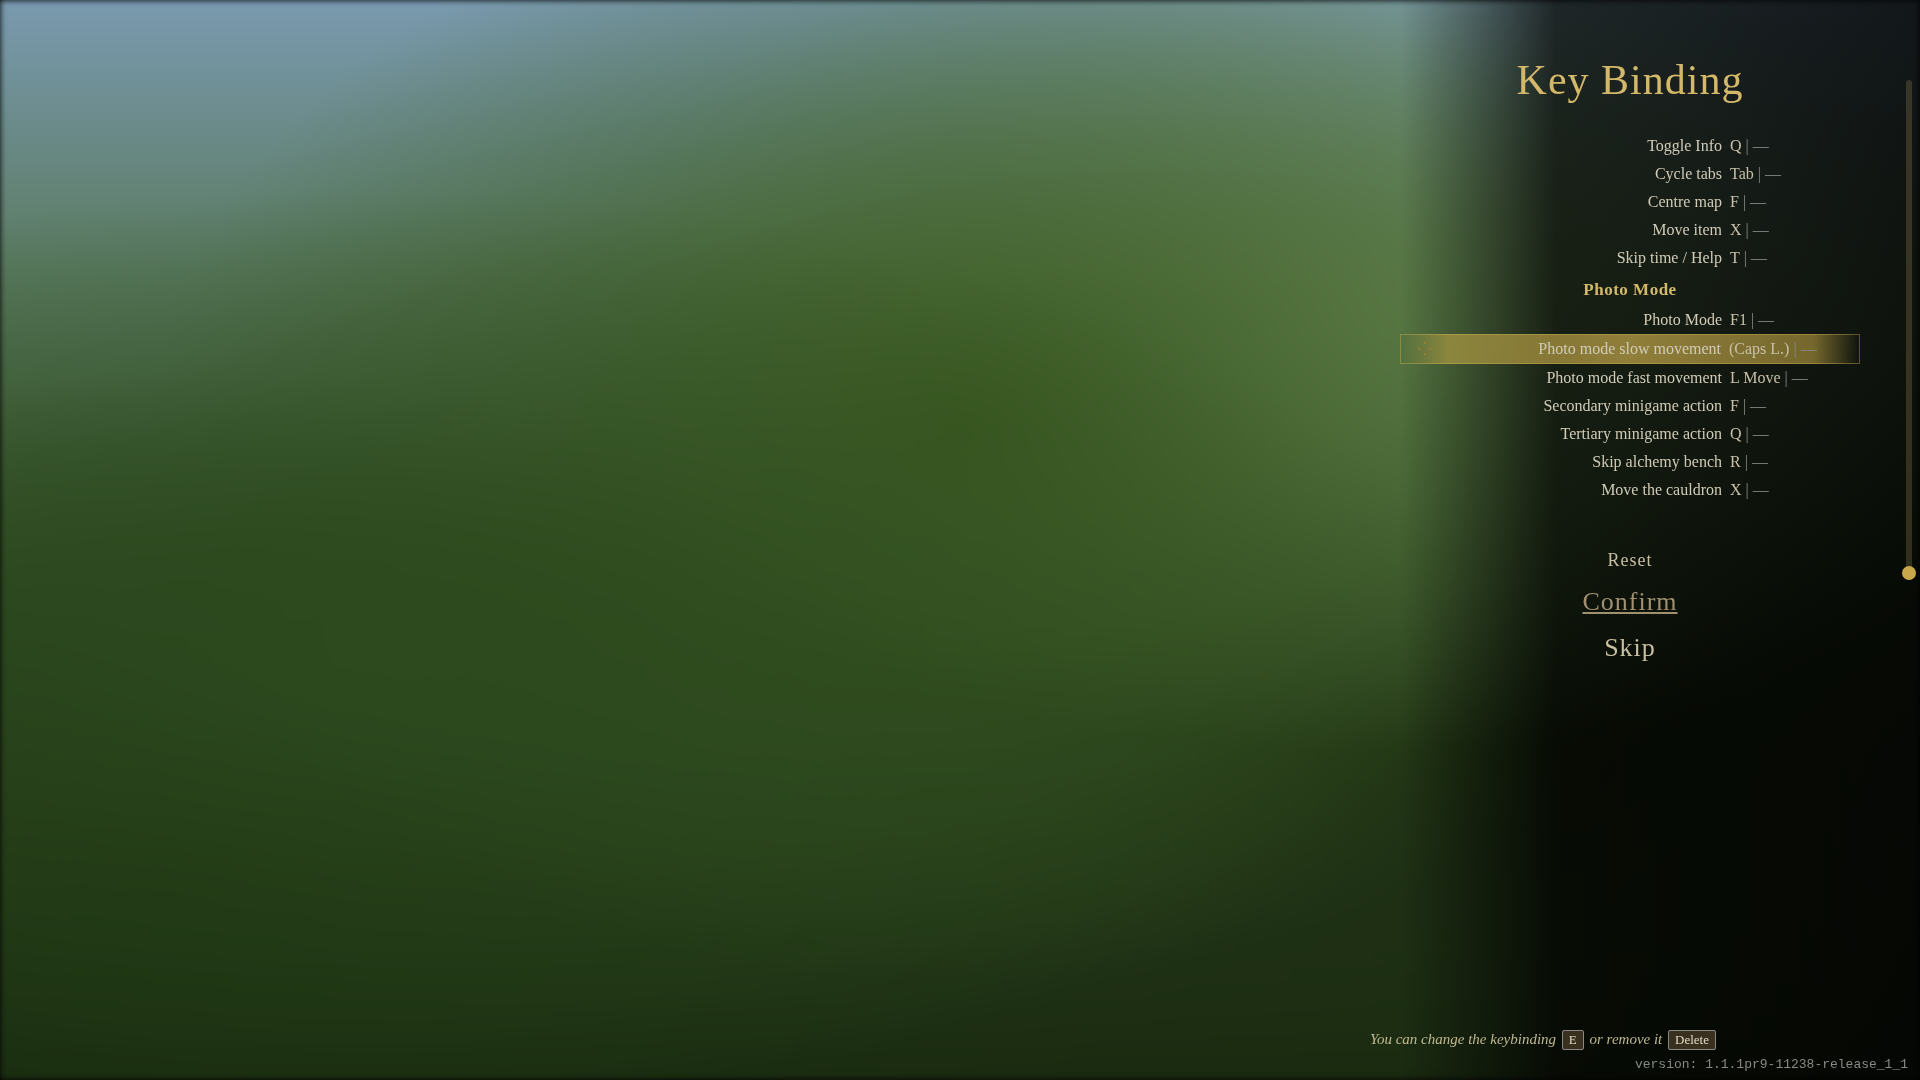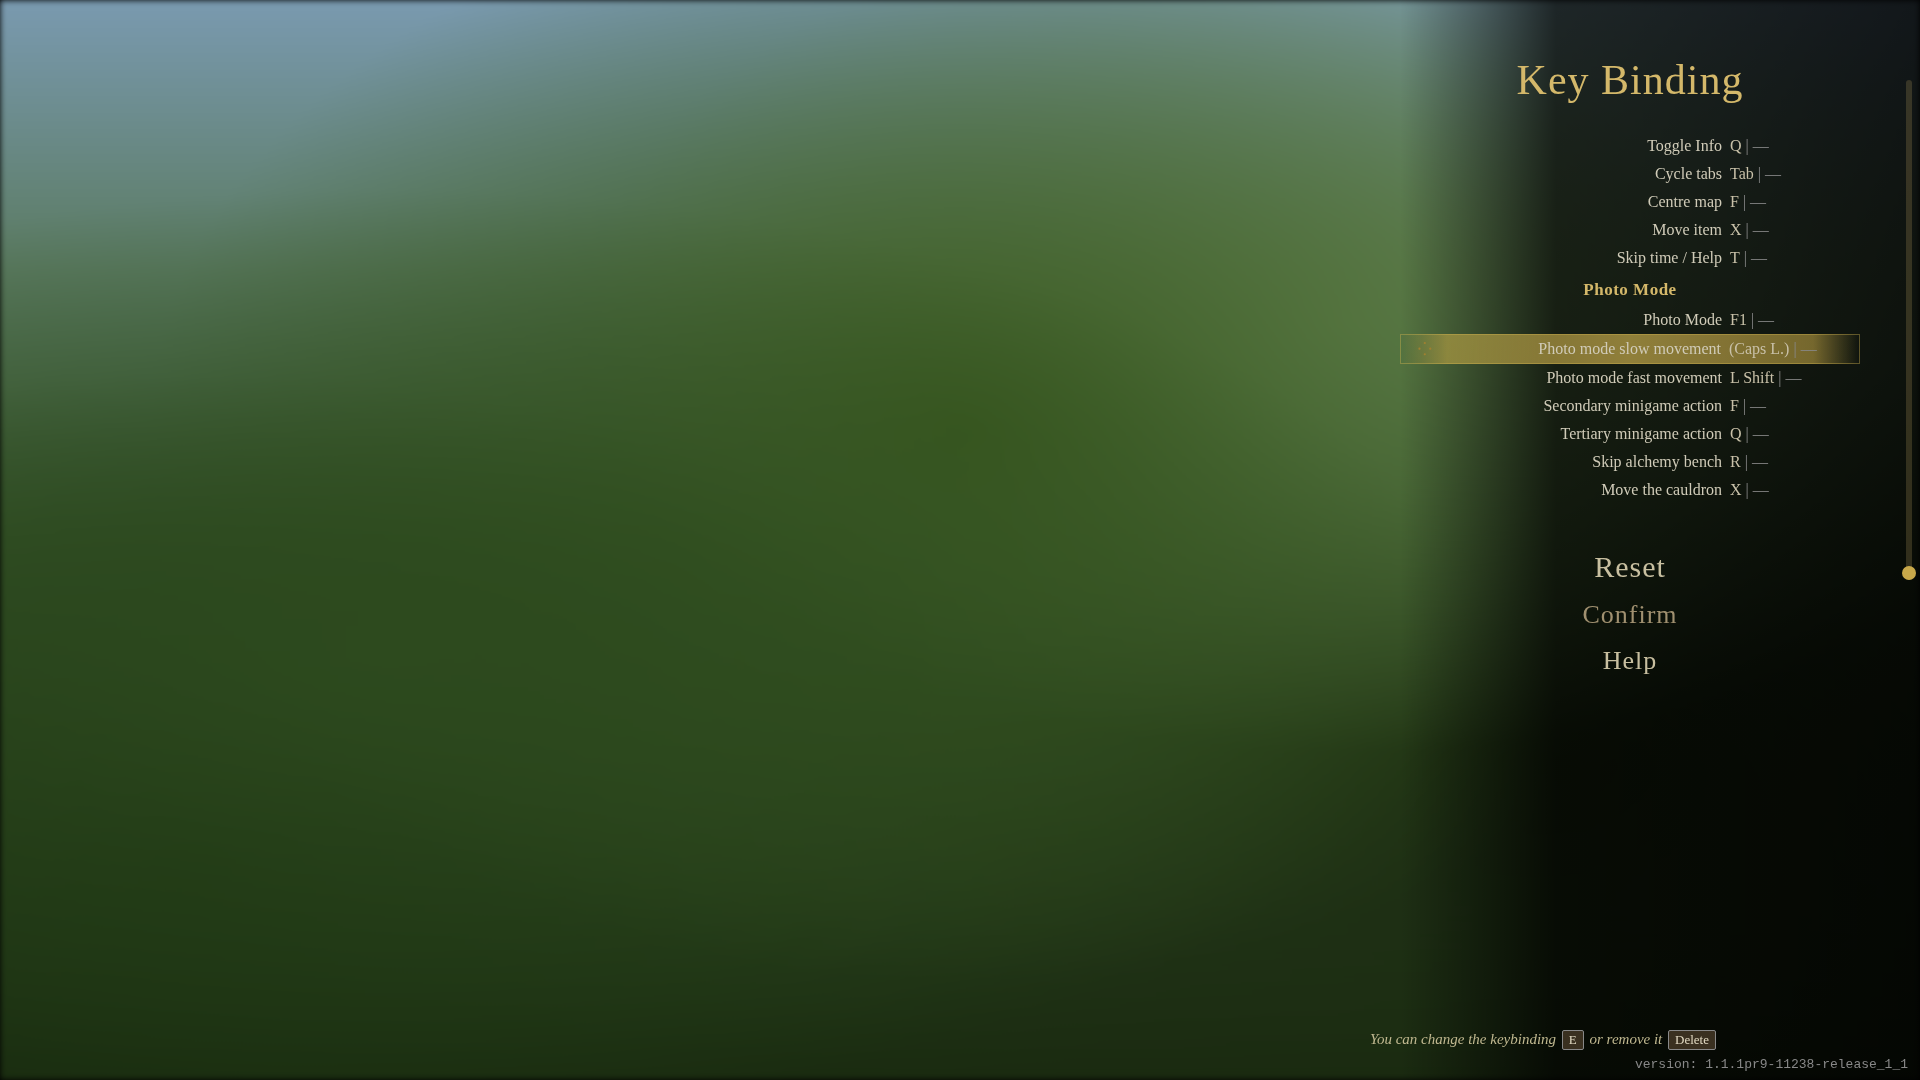--- a/index.html
+++ b/index.html
@@ -152,28 +152,29 @@
     .btn-reset, .btn-confirm, .btn-back {
       background: none;
       border: none;
       cursor: pointer;
       font-family: 'Georgia', serif;
       letter-spacing: 1px;
     }
 
     .btn-reset {
       color: #c8bfa0;
-      font-size: 30px;
+      font-size: 18px;
       padding: 6px 20px;
     }
 
     .btn-confirm {
       color: #a09070;
       font-size: 26px;
       padding: 6px 20px;
+      text-decoration: underline;
     }
 
     .btn-back {
       color: #c8bfa0;
       font-size: 26px;
       padding: 6px 20px;
     }
 
     
     .bottom-hint {
@@ -314,21 +315,21 @@
         <span class="key1">(Caps L.)</span>
         <span class="sep">|</span>
         <span class="key2">—</span>
       </div>
     </div>
 
     <div class="binding-row">
       <div class="binding-row-icon-area"></div>
       <span class="binding-name">Photo mode fast movement</span>
       <div class="binding-keys">
-        <span class="key1">L Shift</span>
+        <span class="key1">L Move</span>
         <span class="sep">|</span>
         <span class="key2">—</span>
       </div>
     </div>
 
 
     <div class="binding-row">
       <div class="binding-row-icon-area"></div>
       <span class="binding-name">Secondary minigame action</span>
       <div class="binding-keys">
@@ -366,21 +367,21 @@
         <span class="sep">|</span>
         <span class="key2">—</span>
       </div>
     </div>
 
   </div>
 
   <div class="buttons-area">
     <button class="btn-reset">Reset</button>
     <button class="btn-confirm">Confirm</button>
-    <button class="btn-back">Help</button>
+    <button class="btn-back">Skip</button>
   </div>
 
 </div>
 
 <div class="bottom-hint">
   <span class="hint-text">
     <span>You can change the keybinding</span>
     <span class="hint-key">E</span>
     <span>or remove it</span>
     <span class="hint-key">Delete</span>

